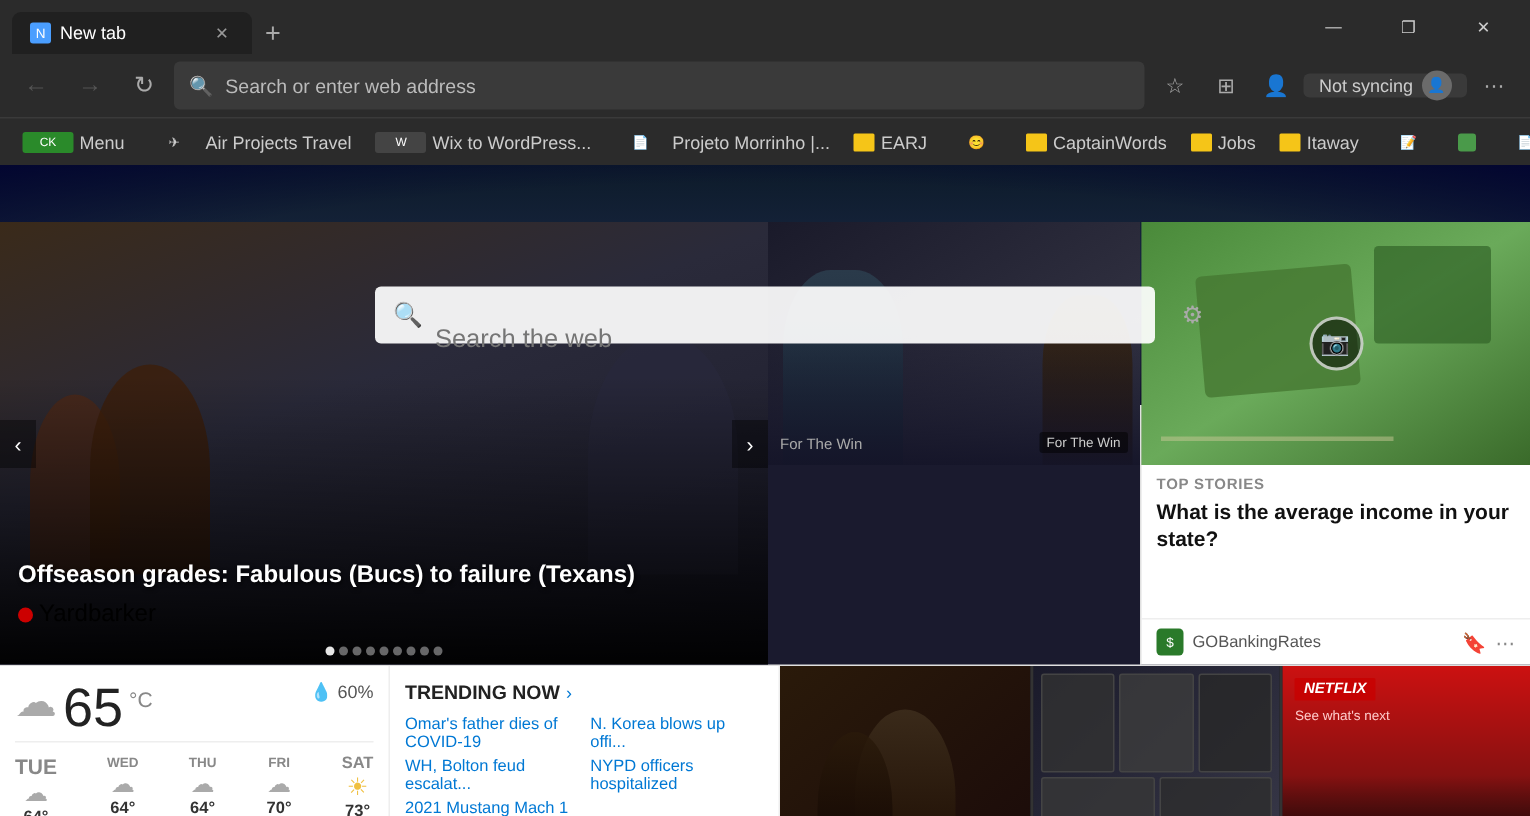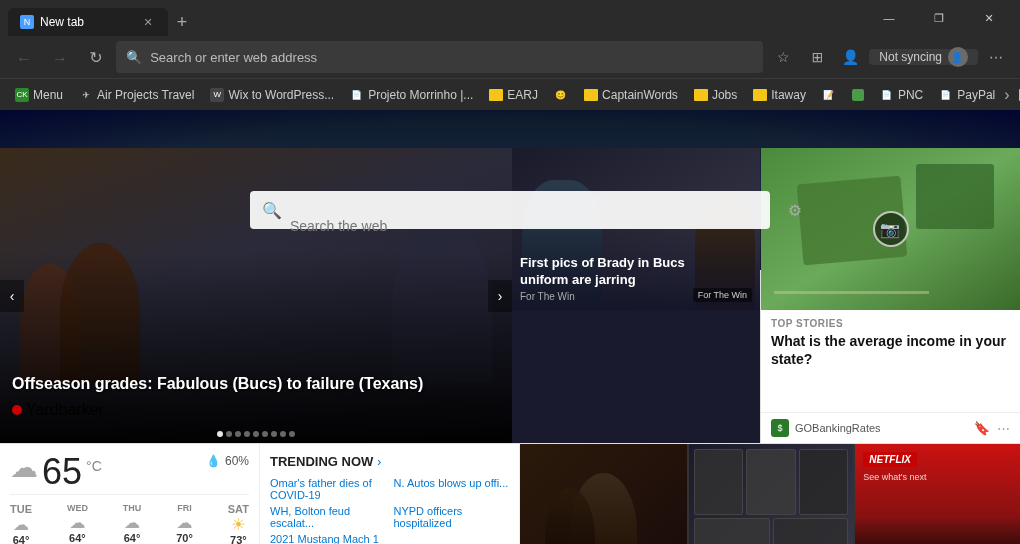--- a/index.html
+++ b/index.html
@@ -27,36 +27,36 @@
     .address-icon { color: #888; font-size: 13px; }
     .address-text { flex: 1; color: #bbb; font-size: 13px; }
     .nav-right { display: flex; align-items: center; gap: 2px; }
     .nav-right-btn { width: 32px; height: 32px; display: flex; align-items: center; justify-content: center; color: #aaa; border-radius: 4px; cursor: pointer; font-size: 14px; }
     .sync-btn { background: #3a3a3a; border-radius: 4px; padding: 4px 10px; color: #ccc; font-size: 12px; display: flex; align-items: center; gap: 6px; cursor: pointer; height: 16px; }
     .sync-avatar { width: 20px; height: 20px; border-radius: 50%; background: #6b6b6b; display: flex; align-items: center; justify-content: center; font-size: 10px; color: white; }
 
     
     .bookmarks-bar { background: #2b2b2b; border-top: 1px solid #3a3a3a; height: 32px; display: flex; align-items: center; padding: 0 8px; gap: 2px; overflow: hidden; }
     .bookmark-item { display: flex; align-items: center; gap: 4px; padding: 3px 7px; border-radius: 4px; color: #ccc; font-size: 12px; cursor: pointer; white-space: nowrap; }
-    .bookmark-icon { width: 14px; height: 14px; border-radius: 2px; flex-shrink: 0; display: flex; align-items: center; justify-content: center; font-size: 9px; }
+    .bookmark-icon { width: 34px; height: 14px; border-radius: 2px; flex-shrink: 0; display: flex; align-items: center; justify-content: center; font-size: 9px; }
     .bm-folder { width: 14px; height: 12px; background: #f5c518; border-radius: 1px; }
     .bookmark-more { width: 28px; height: 24px; display: flex; align-items: center; justify-content: center; color: #aaa; font-size: 16px; cursor: pointer; border-radius: 4px; }
     .other-favorites { margin-left: auto; display: flex; align-items: center; gap: 4px; padding: 3px 7px; border-radius: 4px; color: #ccc; font-size: 12px; cursor: pointer; }
 
     
     .page-content { flex: 1; overflow: hidden; background: #1a1a2e; position: relative; }
 
     
     .hero-bg { position: absolute; top: 0; left: 0; right: 0; height: 160px; background: linear-gradient(to bottom, #0d1b2a 0%, #1a2744 50%, #1a1a2e 100%); display: flex; align-items: center; justify-content: center; }
     .hero-stars { position: absolute; top: 0; left: 0; right: 0; bottom: 0; background: radial-gradient(ellipse at 50% 50%, transparent 60%, rgba(0,0,50,0.8) 100%); }
 
     
     .search-container { position: relative; z-index: 10; width: 520px; margin: 0 auto; padding-top: 40px; }
     .search-box { display: flex; align-items: center; background: rgba(255,255,255,0.92); border-radius: 4px; height: 38px; padding: 0 12px; gap: 8px; }
-    .search-input { flex: 1; border: none; background: transparent; font-size: 14px; color: #333; outline: none; margin-top: 32px; }
+    .search-input { flex: 1; border: none; background: transparent; font-size: 17px; color: #333; outline: none; margin-top: 32px; }
     .search-icon-wrap { color: #555; font-size: 16px; }
     .settings-icon-wrap { position: absolute; right: -44px; top: 40px; width: 38px; height: 38px; display: flex; align-items: center; justify-content: center; color: #aaa; cursor: pointer; }
 
     
     .tabs-nav { display: flex; align-items: center; background: #fff; border-bottom: 1px solid #e0e0e0; padding: 0 16px; height: 38px; }
     .tab-nav-item { padding: 8px 12px; font-size: 13px; color: #333; cursor: pointer; border-bottom: 2px solid transparent; white-space: nowrap; }
     .tab-nav-item.active { border-bottom: 2px solid #0078d4; color: #0078d4; font-weight: 600; }
     .tabs-nav-right { margin-left: auto; color: #666; font-size: 12px; display: flex; align-items: center; }
     .tab-more { padding: 4px 8px; cursor: pointer; color: #666; font-size: 14px; }
 
@@ -246,21 +246,20 @@
 
       <div style="display:flex;flex-direction:column;">
 
         <div class="news-card" style="flex:0 0 55%;background:linear-gradient(135deg,#2a2a3a,#3a3a4a);position:relative;overflow:hidden;">
           <div style="width:100%;height:100%;background:linear-gradient(to bottom right,#1a1a2a,#3a3a4a);">
             <div style="position:absolute;bottom:0;left:10px;width:80px;height:80%;background:linear-gradient(to bottom,#2a3a4a,#1a2a3a);border-radius:40% 40% 0 0;"></div>
             <div style="position:absolute;bottom:0;right:5px;width:60px;height:70%;background:linear-gradient(to bottom,#3a2a1a,#2a1a0a);border-radius:40% 40% 0 0;"></div>
           </div>
           <div style="position:absolute;bottom:0;left:0;right:0;height:60%;background:linear-gradient(to top,rgba(20,20,40,0.95),transparent);"></div>
           <div style="position:absolute;bottom:8px;left:8px;right:40px;z-index:2;">
-            <div style="color:#fff;font-size:13px;font-weight:600;line-height:1.3;">First pics of Brady in Bucs uniform are jarring</div>
             <div style="color:#aaa;font-size:10px;margin-top:2px;">For The Win</div>
           </div>
           <div style="position:absolute;bottom:8px;right:8px;z-index:2;background:rgba(0,0,0,0.5);border-radius:2px;padding:2px 5px;font-size:9px;color:#ccc;">For The Win</div>
         </div>
 
       </div>
 
       <div style="display:flex;flex-direction:column;background:#fff;border-left:1px solid #e0e0e0;">
 
         <div class="news-card" style="height:55%;background:linear-gradient(135deg,#4a7a3a,#5a8a4a,#3a6a2a);position:relative;overflow:hidden;">
@@ -295,21 +294,21 @@
             <div style="color:#aaa;font-size:28px;line-height:1;">☁</div>
             <div style="font-size:36px;font-weight:300;color:#222;line-height:1;">65</div>
             <div style="font-size:14px;color:#888;margin-top:4px;">°C</div>
           </div>
           <div style="text-align:right;">
             <div style="font-size:12px;color:#555;">💧 <span>60%</span></div>
           </div>
         </div>
         <div style="display:flex;justify-content:space-between;border-top:1px solid #eee;padding-top:8px;">
           <div style="text-align:center;">
-            <div style="font-size:11px;color:#888;font-weight:600;">TUE</div>
+            <div style="font-size:14px;color:#888;font-weight:600;">TUE</div>
             <div style="font-size:16px;color:#aaa;">☁</div>
             <div style="font-size:11px;color:#333;font-weight:600;">64°</div>
 
           </div>
           <div style="text-align:center;">
             <div style="font-size:9px;color:#888;font-weight:600;">WED</div>
             <div style="font-size:16px;color:#aaa;">☁</div>
             <div style="font-size:11px;color:#333;font-weight:600;">64°</div>
 
           </div>
@@ -335,21 +334,21 @@
 
       </div>
 
       <div style="background:#fff;padding:10px;border-right:1px solid #eee;overflow:hidden;">
         <div style="display:flex;align-items:center;gap:4px;margin-bottom:6px;">
           <span style="font-size:13px;font-weight:700;color:#222;">TRENDING NOW</span>
           <span style="font-size:12px;color:#0078d4;">›</span>
         </div>
         <div style="display:grid;grid-template-columns:1fr 1fr;gap:0 8px;">
           <div style="font-size:11px;color:#0078d4;padding:2px 0;cursor:pointer;">Omar's father dies of COVID-19</div>
-          <div style="font-size:11px;color:#0078d4;padding:2px 0;cursor:pointer;">N. Autos blows up offi...</div>
+          <div style="font-size:11px;color:#0078d4;padding:2px 0;cursor:pointer;">N. Korea blows up offi...</div>
           <div style="font-size:11px;color:#0078d4;padding:2px 0;cursor:pointer;">WH, Bolton feud escalat...</div>
           <div style="font-size:11px;color:#0078d4;padding:2px 0;cursor:pointer;">NYPD officers hospitalized</div>
           <div style="font-size:11px;color:#0078d4;padding:2px 0;cursor:pointer;">2021 Mustang Mach 1</div>
 
         </div>
       </div>
 
       <div style="display:grid;grid-template-columns:1fr 1fr 1fr;gap:0;">
 
         <div class="news-card bc1" style="position:relative;overflow:hidden;height:145px;">

